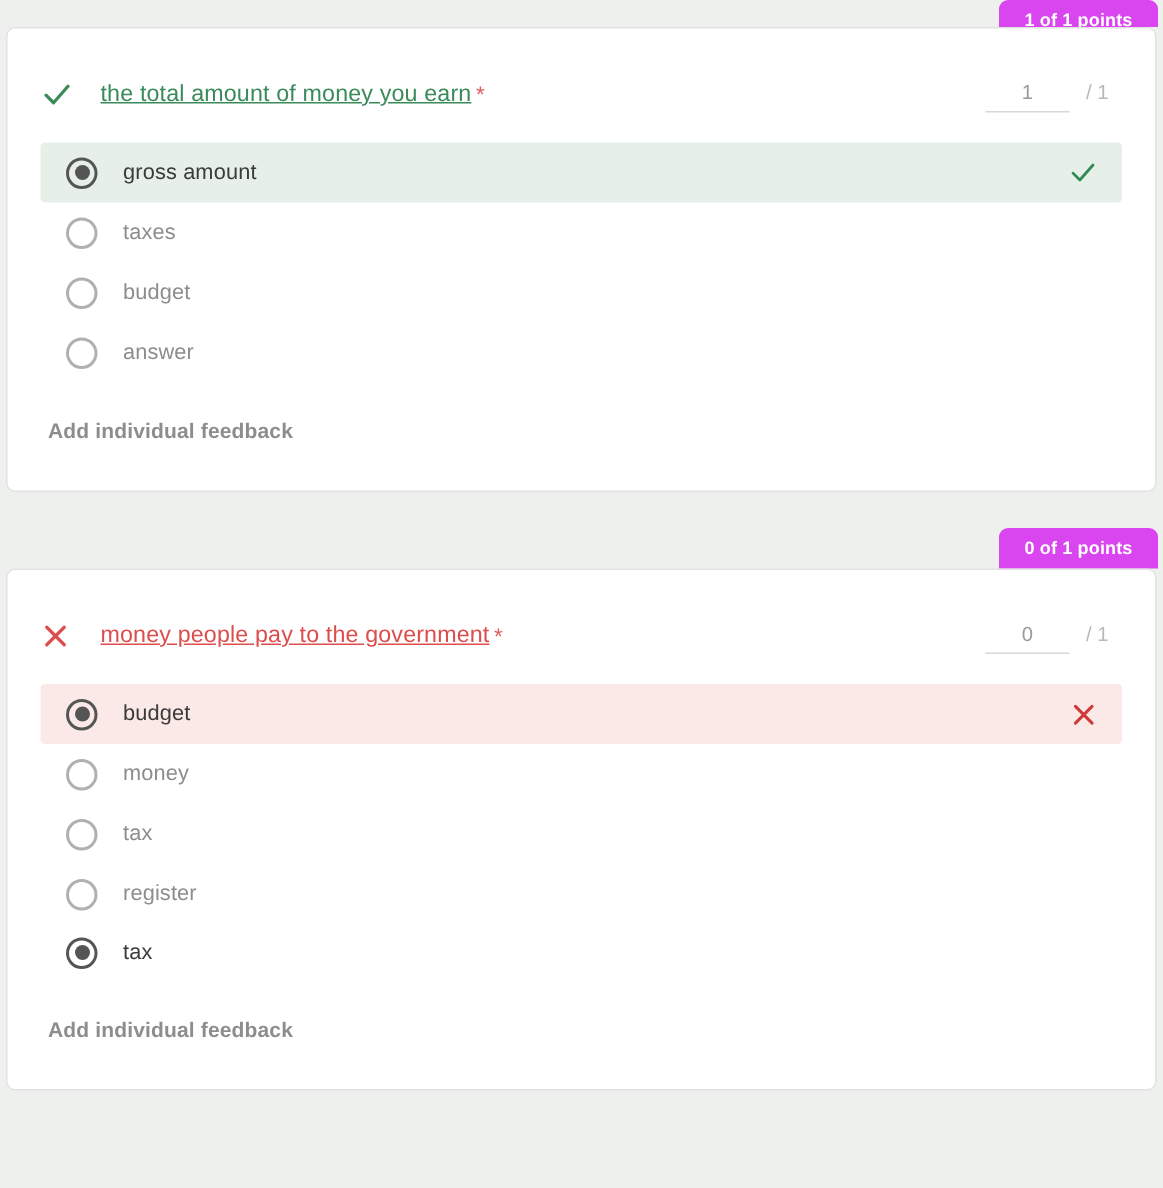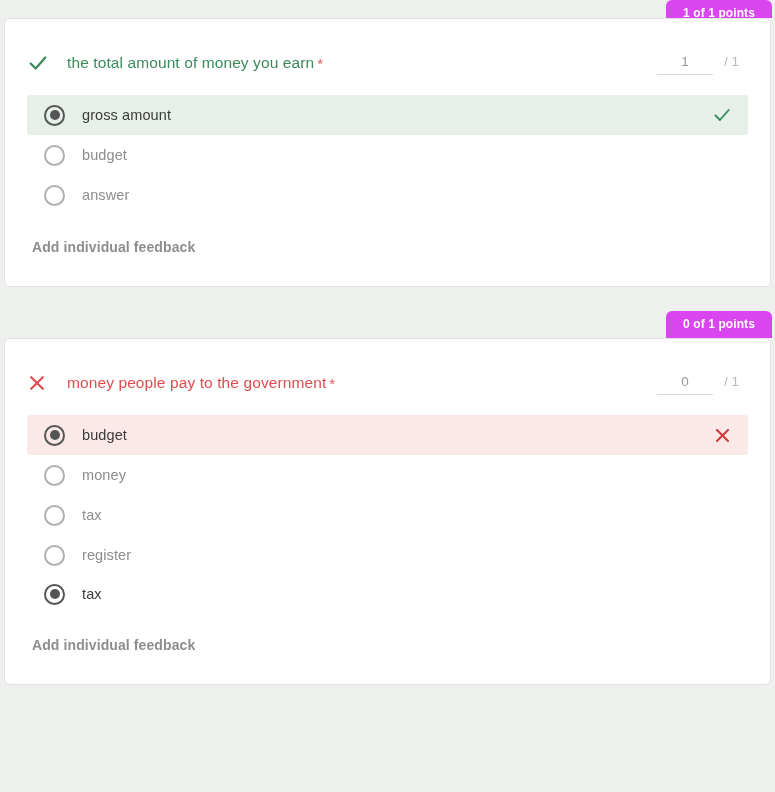--- a/index.html
+++ b/index.html
@@ -78,20 +78,21 @@
     width: 26px;
     flex: 0 0 26px;
     display: flex;
     align-items: center;
     justify-content: flex-start;
     margin-right: 14px;
   }
   .q-text {
     font-size: 15.5px;
     letter-spacing: 0.1px;
+    text-decoration: underline;
   }
   .q-text.correct { color: #3b8a5a; }
   .q-text.incorrect { color: #de4d4d; }
   .req-star {
     color: #e05c5c;
     margin-left: 3px;
     font-size: 15px;
   }
 
   .score-area {
@@ -240,20 +241,24 @@
           <div class="option-row highlight-correct">
             <span class="radio checked"></span>
             <span class="option-label">gross amount</span>
             <span class="row-mark">
               <svg width="20" height="20" viewBox="0 0 24 24" fill="none">
                 <path d="M4 12.5 L9.5 18 L20 6" stroke="#2f8a57" stroke-width="2.2" stroke-linecap="round" stroke-linejoin="round"></path>
               </svg>
             </span>
           </div>
 
+          <div class="option-row">
+            <span class="radio"></span>
+            <span class="option-label">taxes</span>
+          </div>
 
           <div class="option-row">
             <span class="radio"></span>
             <span class="option-label">budget</span>
           </div>
 
           <div class="option-row">
             <span class="radio"></span>
             <span class="option-label">answer</span>
           </div>

